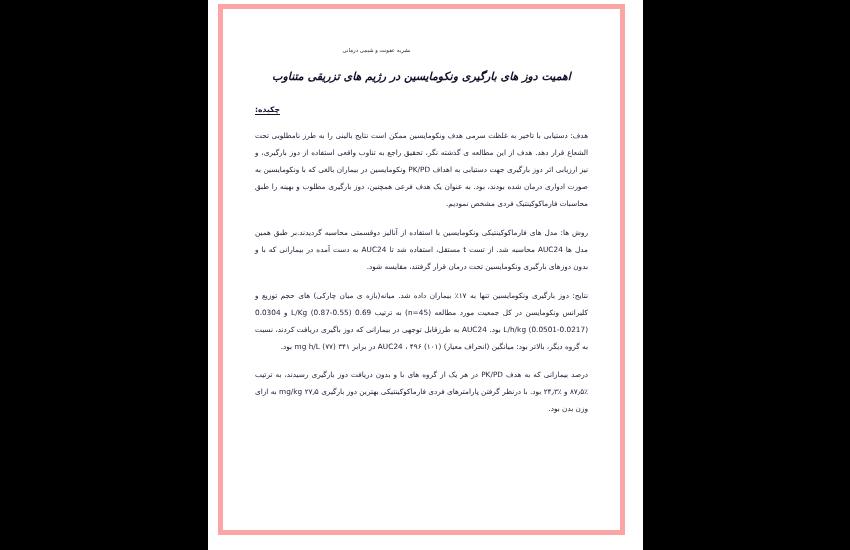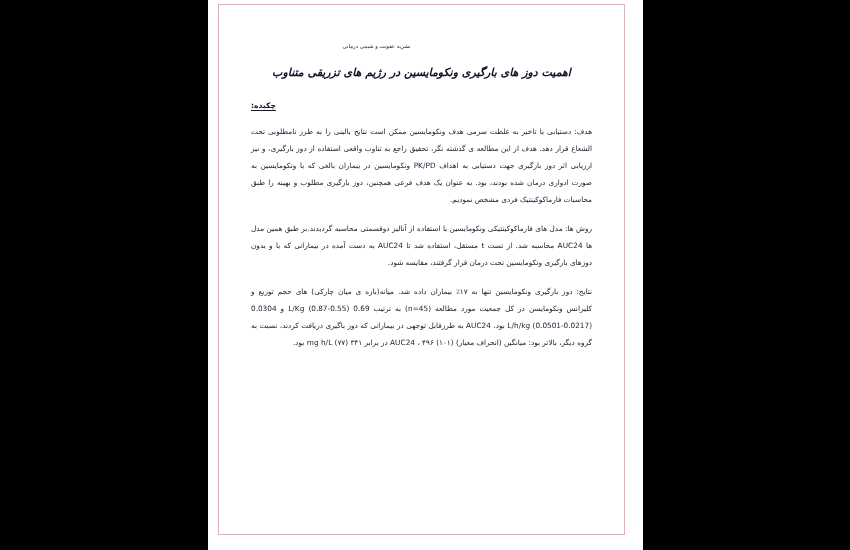--- a/index.html
+++ b/index.html
@@ -32,21 +32,21 @@
   }
 
   
   .page {
     position: absolute;
     left: 218px;
     top: 4px;
     width: 407px;
     height: 531px;
     background: #ffffff;
-    border: 1px solid #fca5a5;
+    border: 5px solid #fca5a5;
     box-sizing: border-box;
     overflow: hidden;
   }
 
   .page-inner {
     padding: 26px 32px 20px 32px;
     direction: rtl;
     text-align: justify;
   }
 
@@ -131,17 +131,18 @@
       <h1 class="doc-title">اهمیت دوز های بارگیری ونکومایسین در رژیم های تزریقی متناوب</h1>
 
       <div class="abstract-label">چکیده:</div>
 
       <p class="para first">هدف: دستیابی با تاخیر به غلظت سرمی هدف ونکومایسین ممکن است نتایج بالینی را به طرز نامطلوبی تحت الشعاع قرار دهد. هدف از این مطالعه ی گذشته نگر، تحقیق راجع به تناوب واقعی استفاده از دوز بارگیری، و نیز ارزیابی اثر دوز بارگیری جهت دستیابی به اهداف PK/PD ونکومایسین در بیماران بالغی که با ونکومایسین به صورت ادواری درمان شده بودند، بود. به عنوان یک هدف فرعی همچنین، دوز بارگیری مطلوب و بهینه را طبق محاسبات فارماکوکینتیک فردی مشخص نمودیم.</p>
 
       <p class="para">روش ها: مدل های فارماکوکینتیکی ونکومایسین با استفاده از آنالیز دوقسمتی محاسبه گردیدند.بر طبق همین مدل ها AUC24 محاسبه شد. از تست t مستقل، استفاده شد تا AUC24 به دست آمده در بیمارانی که با و بدون دوزهای بارگیری ونکومایسین تحت درمان قرار گرفتند، مقایسه شود.</p>
 
       <p class="para">نتایج: دوز بارگیری ونکومایسین تنها به ۱۷٪ بیماران داده شد. میانه(بازه ی میان چارکی) های حجم توزیع و کلیرانس ونکومایسن در کل جمعیت مورد مطالعه (n=45) به ترتیب 0.69 (0.55-0.87) L/Kg و 0.0304 (0.0217-0.0501) L/h/kg بود. AUC24 به طرزقابل توجهی در بیمارانی که دوز باگیری دریافت کردند، نسبت به گروه دیگر، بالاتر بود: میانگین (انحراف معیار) AUC24 ، ۴۹۶ (۱۰۱) در برابر ۳۴۱ (۷۷) mg h/L بود.</p>
 
+      <p class="para">درصد بیمارانی که به هدف PK/PD در هر یک از گروه های با و بدون دریافت دوز بارگیری رسیدند، به ترتیب ٪۸۷٫۵ و ٪۲۴٫۳ بود. با درنظر گرفتن پارامترهای فردی فارماکوکینتیکی بهترین دوز بارگیری ۲۷٫۵ mg/kg به ازای وزن بدن بود.</p>
 
     </div>
   </div>
 
 </div>
 
 </body></html>

